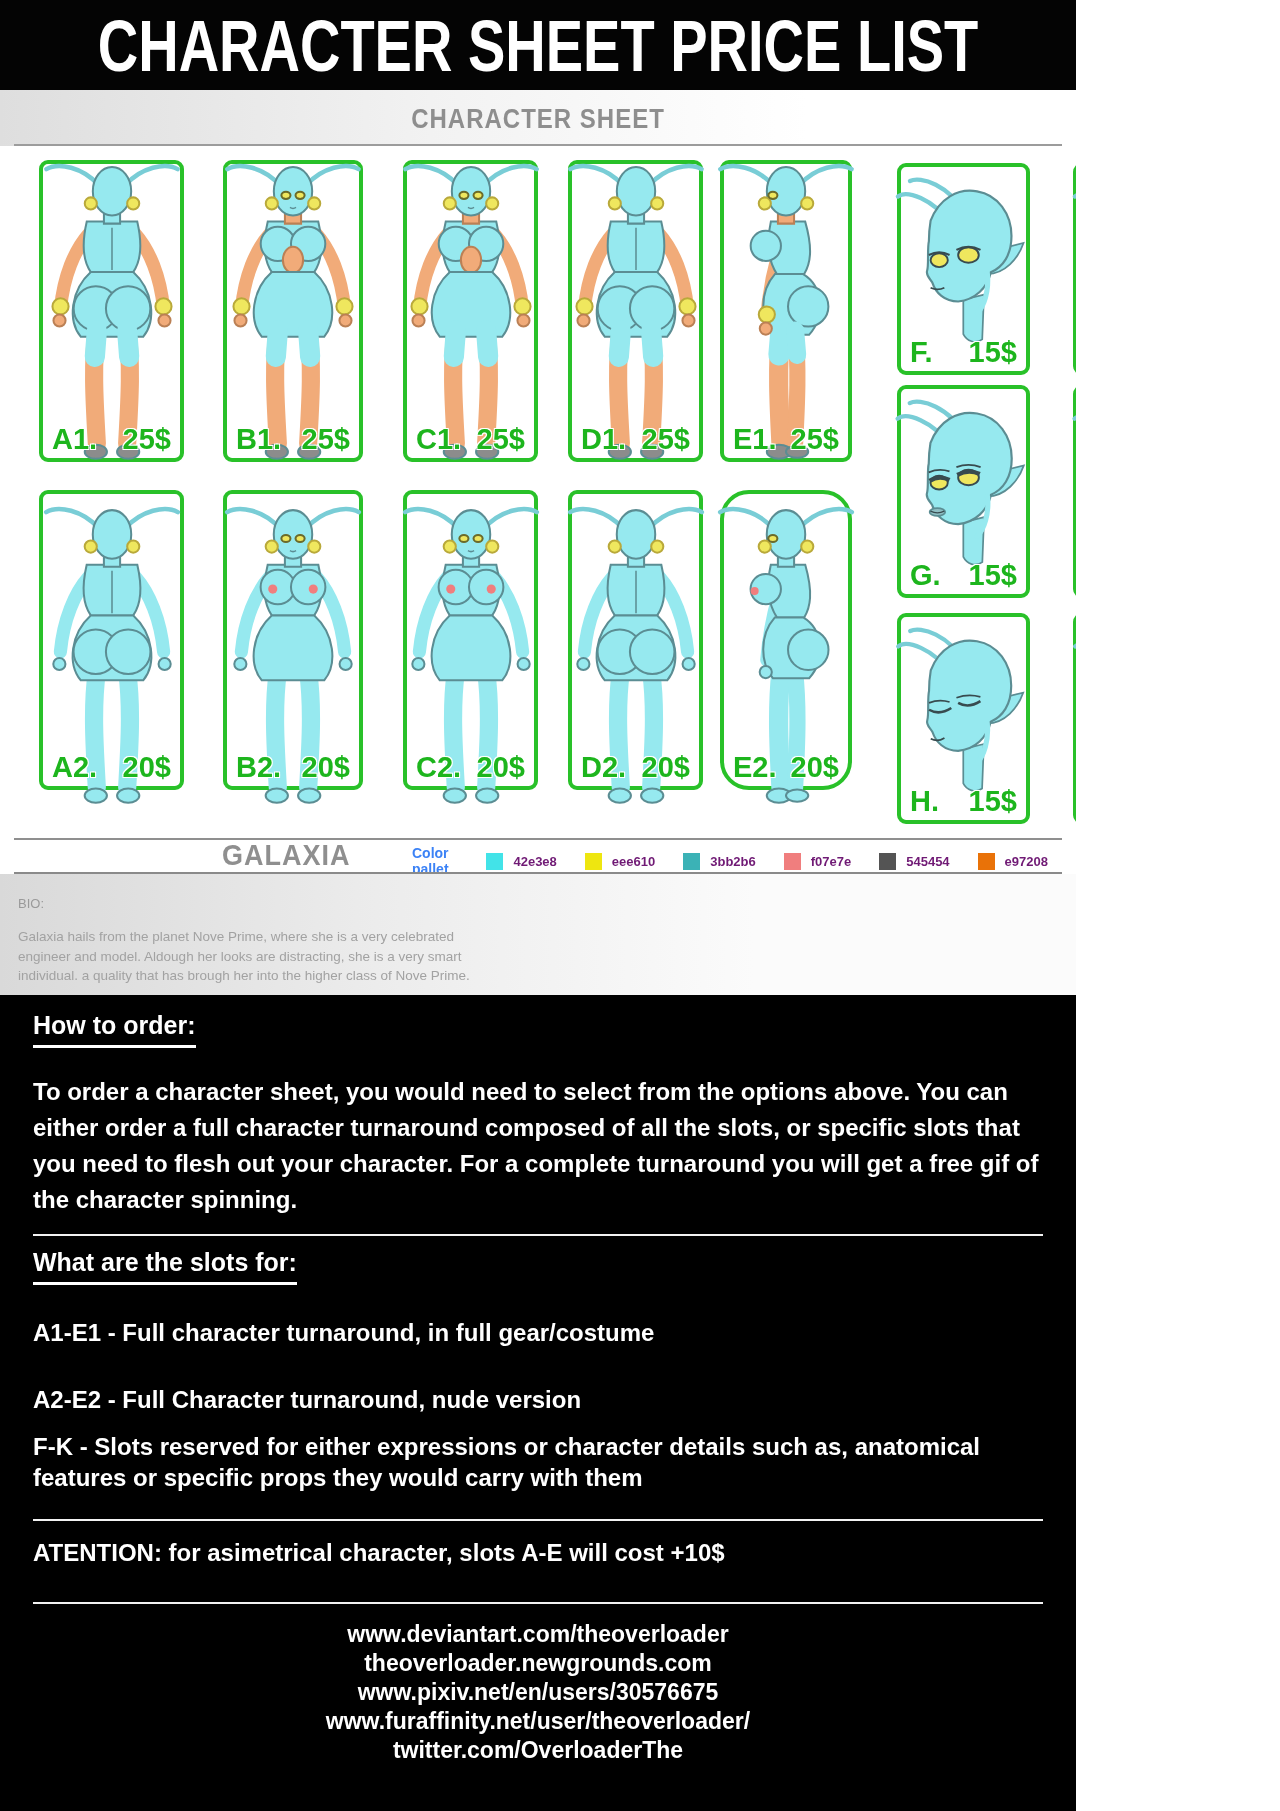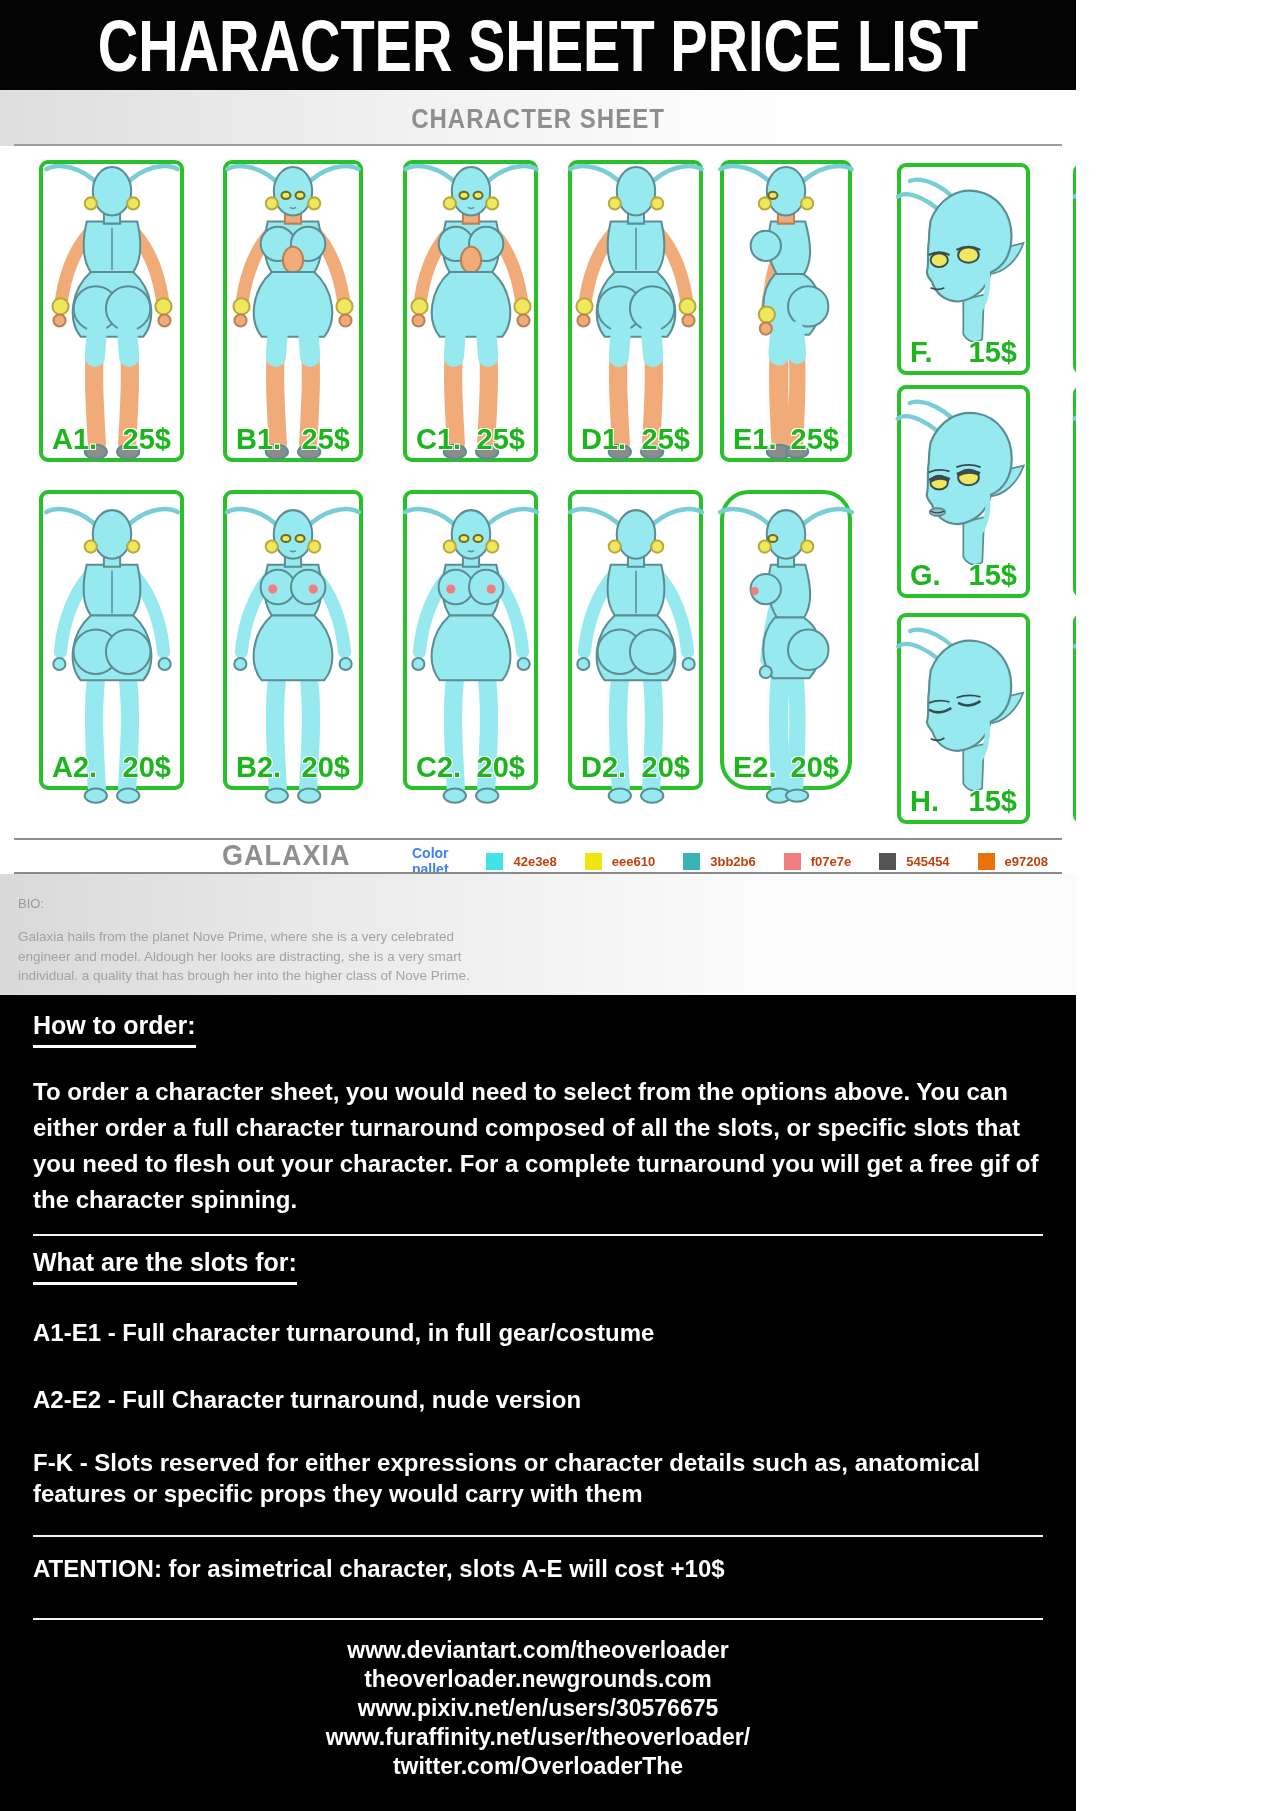--- a/index.html
+++ b/index.html
@@ -36,21 +36,21 @@
   .ant{stroke:#79cdd6;stroke-width:4.5;fill:none;stroke-linecap:round;}
   .ha{stroke:#79cdd6;stroke-width:5;fill:none;stroke-linecap:round;}
 
   
   .char-name{position:absolute;left:222px;top:840px;font-size:27px;font-weight:bold;color:#8f8f8f;
              transform:scaleY(1.12);letter-spacing:1px;}
   .palette{position:absolute;left:412px;top:845px;display:flex;align-items:center;}
   .palette-label{font-size:14px;color:#3b82f6;font-weight:bold;margin-right:14px;}
   .swatch-group{display:flex;align-items:center;margin-right:28px;}
   .swatch{width:17px;height:17px;margin-right:10px;}
-  .swatch-hex{font-size:13px;color:#c2410c;font-weight:bold;}
+  .swatch-hex{font-size:13px;color:#701a75;font-weight:bold;}
 
   
   .bio-band{position:absolute;top:874px;left:0;right:0;height:121px;
             background:linear-gradient(90deg,#d9d9d9 0%,#ececec 35%,#fbfbfb 70%);}
   .bio{position:absolute;left:18px;top:22px;width:460px;}
   .bio-label{font-size:13px;color:#9a9a9a;}
   .bio-text{margin-top:16px;font-size:13.5px;line-height:1.45;color:#a2a2a2;}
   .logo{position:absolute;left:1078px;top:2px;width:172px;text-align:center;color:#8d8d8d;}
   .logo-icon svg{width:72px;height:72px;display:block;margin:0 auto;}
   .logo-the{font-size:9px;font-weight:bold;letter-spacing:3px;margin-top:-4px;
@@ -64,21 +64,21 @@
         padding:16px 33px;box-sizing:border-box;overflow:hidden;font-weight:bold;}
   .h2{font-size:25px;display:inline-block;border-bottom:3px solid #fff;padding-bottom:5px;}
   .para{margin-top:26px;font-size:24px;line-height:36px;}
   .hr1{border:none;border-top:2px solid #f2f2f2;margin:16px 0 0 0;}
   .hr2{border:none;border-top:2px solid #f2f2f2;margin:26px 0 0 0;}
   .hr3{border:none;border-top:2px solid #f2f2f2;margin:34px 0 0 0;}
   .slots-head{margin-top:12px;}
   .slot-line{font-size:24px;line-height:31px;}
   .sl-0{margin-top:32px;}
   .sl-1{margin-top:36px;}
-  .sl-2{margin-top:32px;}
+  .sl-2{margin-top:16px;}
   .attention{margin-top:16px;font-size:24px;line-height:31px;}
   .contact-h{margin-top:14px;text-align:center;font-size:24px;}
   .contact-links{margin-top:16px;text-align:center;font-size:23px;line-height:29px;}
 </style>
 </head>
 <body>
 
 <div class="page">
 
   <header class="title-bar">

